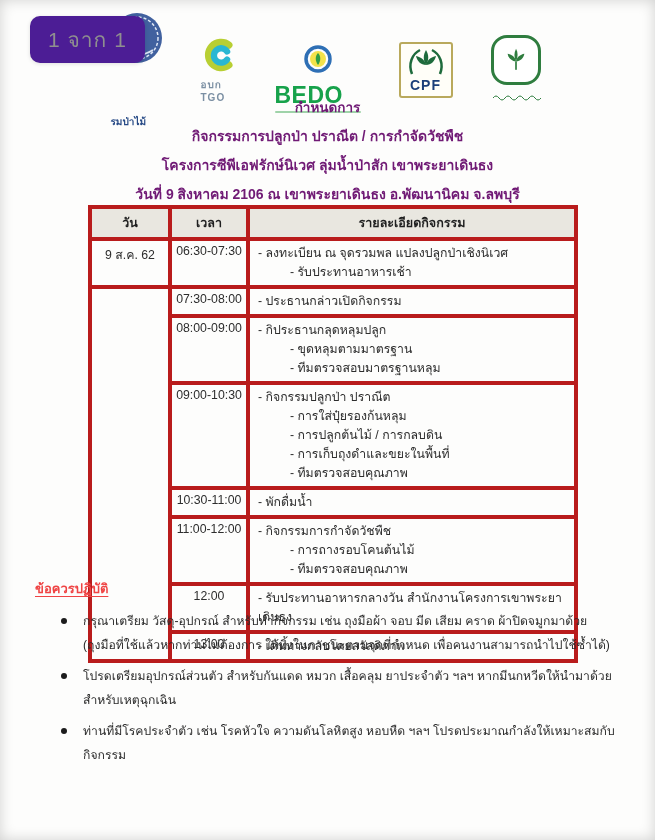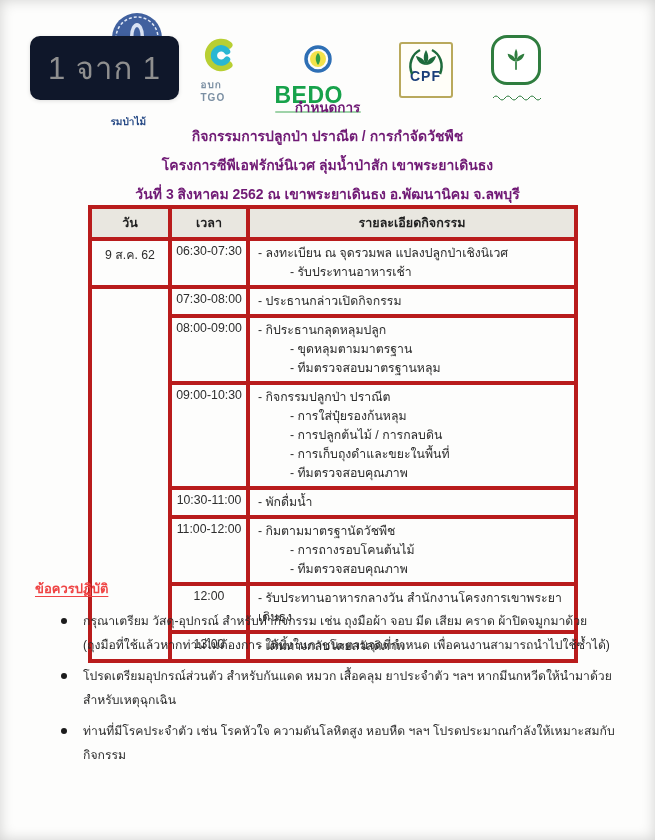--- a/index.html
+++ b/index.html
@@ -5,41 +5,41 @@
   html,body{margin:0;padding:0;}
   body{
     width:655px;height:840px;overflow:hidden;position:relative;
     background:#fdfdfc;
     font-family:"Liberation Sans","DejaVu Sans",sans-serif;
     color:#2d2d2d;
     box-shadow:inset 0 0 14px rgba(0,0,0,.18);
   }
   
   .pill{
-    position:absolute;left:30px;top:36px;z-index:5;
-    background:#0f172a;border-radius:10px;
+    position:absolute;left:30px;top:16px;z-index:5;
+    background:#4c1d95;border-radius:10px;
     box-shadow:0 1px 4px rgba(0,0,0,.12);
-    padding:7px 18px;font-size:31px;color:#8f8f8f;letter-spacing:1px;
+    padding:7px 18px;font-size:21px;color:#8f8f8f;letter-spacing:1px;
   }
   
   .logos{
     position:absolute;left:0;top:12px;width:100%;
     display:flex;justify-content:center;align-items:center;gap:38px;
   }
   .logo{display:flex;flex-direction:column;align-items:flex-start;gap:2px;}
   .logo .cap{font-size:10px;line-height:11px;text-align:center;}
   .forest-cap{color:#274a86;font-weight:bold;margin-top:46px;}
   .tgo-cap{color:#7b8fa3;font-weight:bold;letter-spacing:1px;}
   .bedo-wrap{display:flex;align-items:center;gap:5px;margin-top:18px;}
   .bedo-text{font-size:23px;font-weight:bold;color:#17a24b;letter-spacing:.5px;}
   .bedo-tag{width:86px;height:2px;background:#9fd3a9;margin-top:2px;border-radius:1px;}
   .cpf-box{
     width:54px;height:56px;border:2px solid #b9a95c;border-radius:3px;
     background:#fffef8;display:flex;flex-direction:column;align-items:center;justify-content:flex-end;
-    padding-bottom:13px;box-sizing:border-box;position:relative;
+    padding-bottom:4px;box-sizing:border-box;position:relative;
   }
   .cpf-text{font-size:14px;font-weight:bold;color:#1b3f7a;letter-spacing:1px;line-height:14px;}
   .squircle{
     width:50px;height:50px;border:3px solid #2f7d3f;border-radius:16px;
     display:flex;align-items:center;justify-content:center;box-sizing:border-box;background:#fff;
   }
   
   .titles{position:absolute;top:96px;left:0;width:100%;text-align:center;}
   .titles div{font-weight:bold;color:#701a75;}
   .t-main{font-size:13.5px;margin-bottom:7px;}
@@ -160,21 +160,21 @@
         <path d="M2 5 q3 -4 6 0 q3 4 6 0 q3 -4 6 0 q3 4 6 0 q3 -4 6 0 q3 4 6 0 q3 -4 6 0 q3 4 6 0" stroke="#2f7d3f" stroke-width="1" fill="none"></path>
       </svg>
     </span>
   </div>
 </header>
 
 <section class="titles">
   <div class="t-main">กำหนดการ</div>
   <div class="t-sub">กิจกรรมการปลูกป่า ปราณีต / การกำจัดวัชพืช</div>
   <div class="t-sub">โครงการซีพีเอฟรักษ์นิเวศ ลุ่มน้ำป่าสัก เขาพระยาเดินธง</div>
-  <div class="t-sub">วันที่ 3 สิงหาคม  2562 ณ เขาพระยาเดินธง อ.พัฒนานิคม จ.ลพบุรี</div>
+  <div class="t-sub">วันที่ 9 สิงหาคม  2106 ณ เขาพระยาเดินธง อ.พัฒนานิคม จ.ลพบุรี</div>
   <div class="t-divider">********************************************************</div>
 </section>
 
 <table class="sched">
   <colgroup>
     <col class="c-date">
       <col class="c-time">
       <col class="c-det">
   </colgroup>
   <thead>
@@ -220,21 +220,21 @@
       </tr>
       <tr>
         <td class="time">10:30-11:00</td>
         <td class="details">
           <div class="line indent-0">- พักดื่มน้ำ</div>
         </td>
       </tr>
       <tr>
         <td class="time">11:00-12:00</td>
         <td class="details">
-          <div class="line indent-0">- กิมตามมาตรฐานัดวัชพืช</div>
+          <div class="line indent-0">- กิจกรรมการกำจัดวัชพืช</div>
           <div class="line indent-1">- การถางรอบโคนต้นไม้</div>
           <div class="line indent-1">- ทีมตรวจสอบคุณภาพ</div>
         </td>
       </tr>
       <tr>
         <td class="time">12:00</td>
         <td class="details">
           <div class="line indent-0">- รับประทานอาหารกลางวัน สำนักงานโครงการเขาพระยาเดินธง</div>
         </td>
       </tr>

